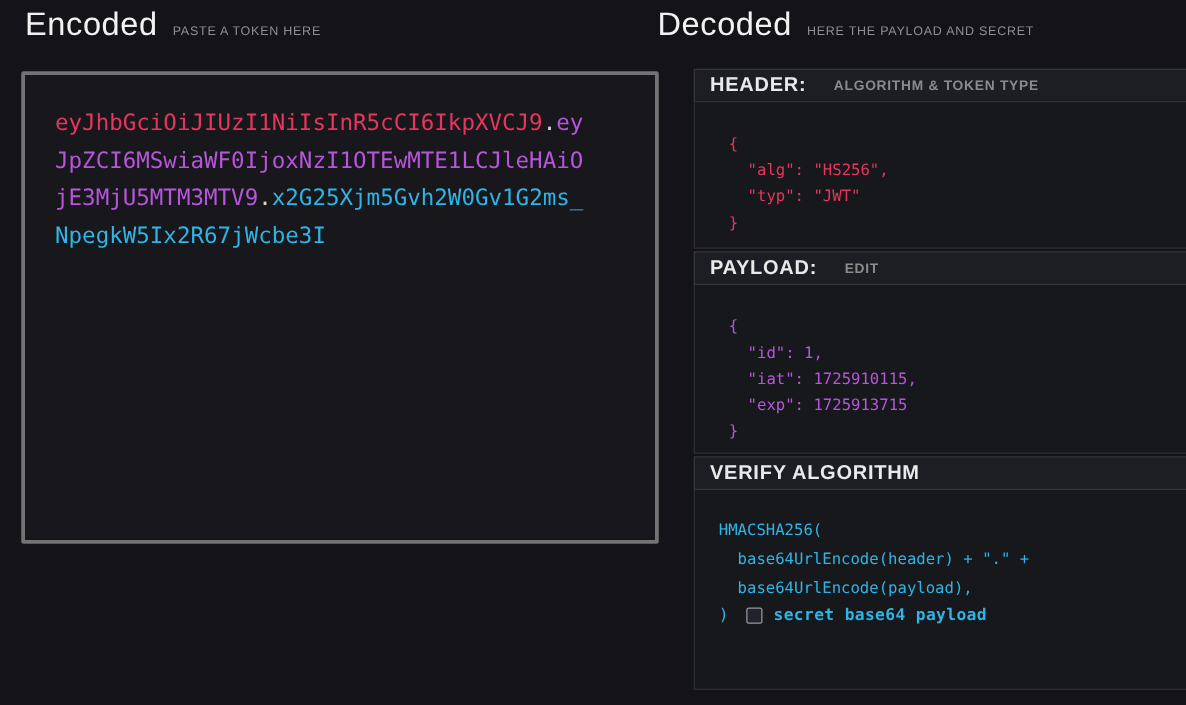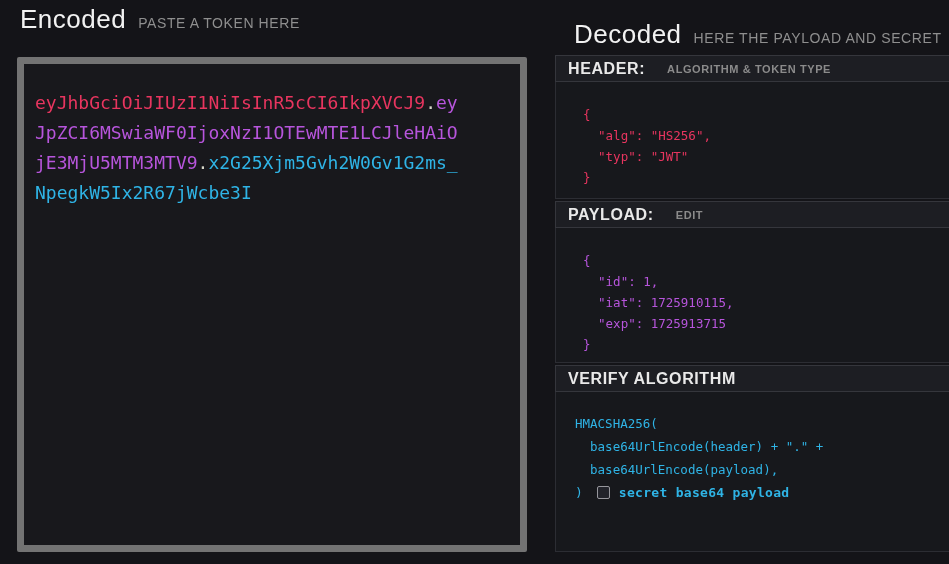--- a/index.html
+++ b/index.html
@@ -15,46 +15,46 @@
 
   
   .title-row {
     position: absolute;
     top: 2px;
     display: flex;
     align-items: baseline;
     text-align: center;
   }
   .title-row.enc { left: 20px; }
-  .title-row.dec { left: 574px; margin-top: 15px; }
+  .title-row.dec { left: 526px; }
   .panel-title {
     font-size: 26px;
     line-height: 34px;
     font-weight: 400;
     color: #f2f2f2;
     letter-spacing: 0.5px;
   }
   .panel-sub {
     margin-left: 12px;
-    font-size: 14px;
+    font-size: 10px;
     color: #8f8f8f;
     letter-spacing: 0.6px;
   }
 
   
   .token-box {
     position: absolute;
     left: 17px;
     top: 57px;
     width: 510px;
-    height: 495px;
+    height: 378px;
     background: #18181c;
-    border: 7px solid #737373;
+    border: 3px solid #737373;
     border-radius: 2px;
-    padding: 24px 0 0 11px;
+    padding: 24px 0 0 24px;
     cursor: text;
   }
   .token-text {
     width: 430px;
     font-family: "DejaVu Sans Mono", monospace;
     font-size: 18px;
     line-height: 30px;
     word-break: break-all;
   }
   .tok-h  { color: #e8355f; }

